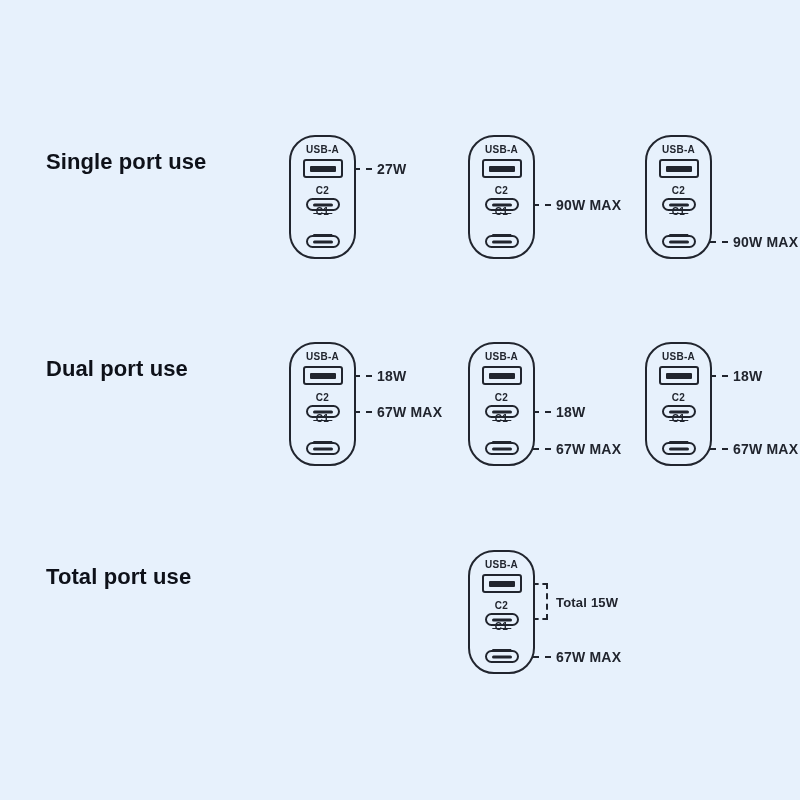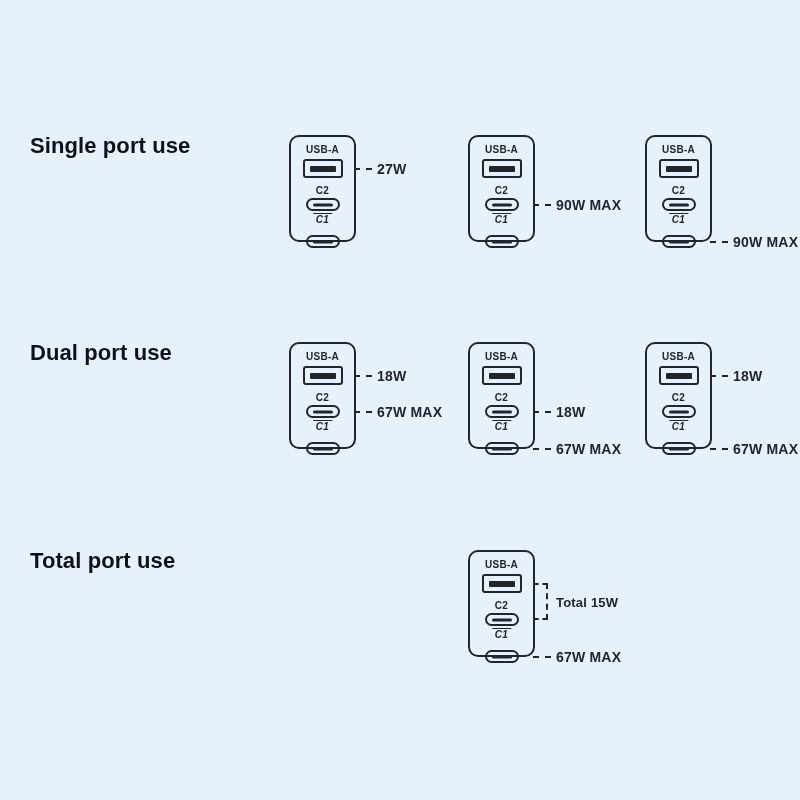--- a/index.html
+++ b/index.html
@@ -11,52 +11,52 @@
   body{
     width:800px;height:800px;
     background:var(--bg);
     position:relative;
     overflow:hidden;
     font-family:"Liberation Sans","DejaVu Sans",sans-serif;
   }
   .section-title{
     position:absolute;
     left:30px;
-    margin:0;
+    margin:16px;
     font-size:22px;
     line-height:26px;
     font-weight:700;
     color:var(--heading);
     letter-spacing:.1px;
     white-space:nowrap;
   }
   
   .charger{
     position:absolute;
-    width:67px;height:107px;
+    width:67px;height:124px;
     border:2px solid var(--ink);
-    border-radius:10px;
+    border-radius:26px;
     box-sizing:border-box;
   }
   .plabel{
     position:absolute;
     left:50%;transform:translateX(-50%);
     font-size:10px;line-height:10px;
     font-weight:700;
     letter-spacing:.3px;
     color:var(--ink);
     white-space:nowrap;
   }
   .plabel.u{
     border-bottom:1.5px solid var(--ink);
     padding:0 3px 17px 3px;
   }
   .la{top:8px;}
   .lc2{top:49px;}
-  .lc1{top:78px;font-style:italic;}
+  .lc1{top:70px;}
   .port-a{
     position:absolute;
     left:50%;transform:translateX(-50%);
     top:22px;
     width:40px;height:19px;
     border:2px solid var(--ink);
     border-radius:3px;
     box-sizing:border-box;
   }
   .port-a .bar{

